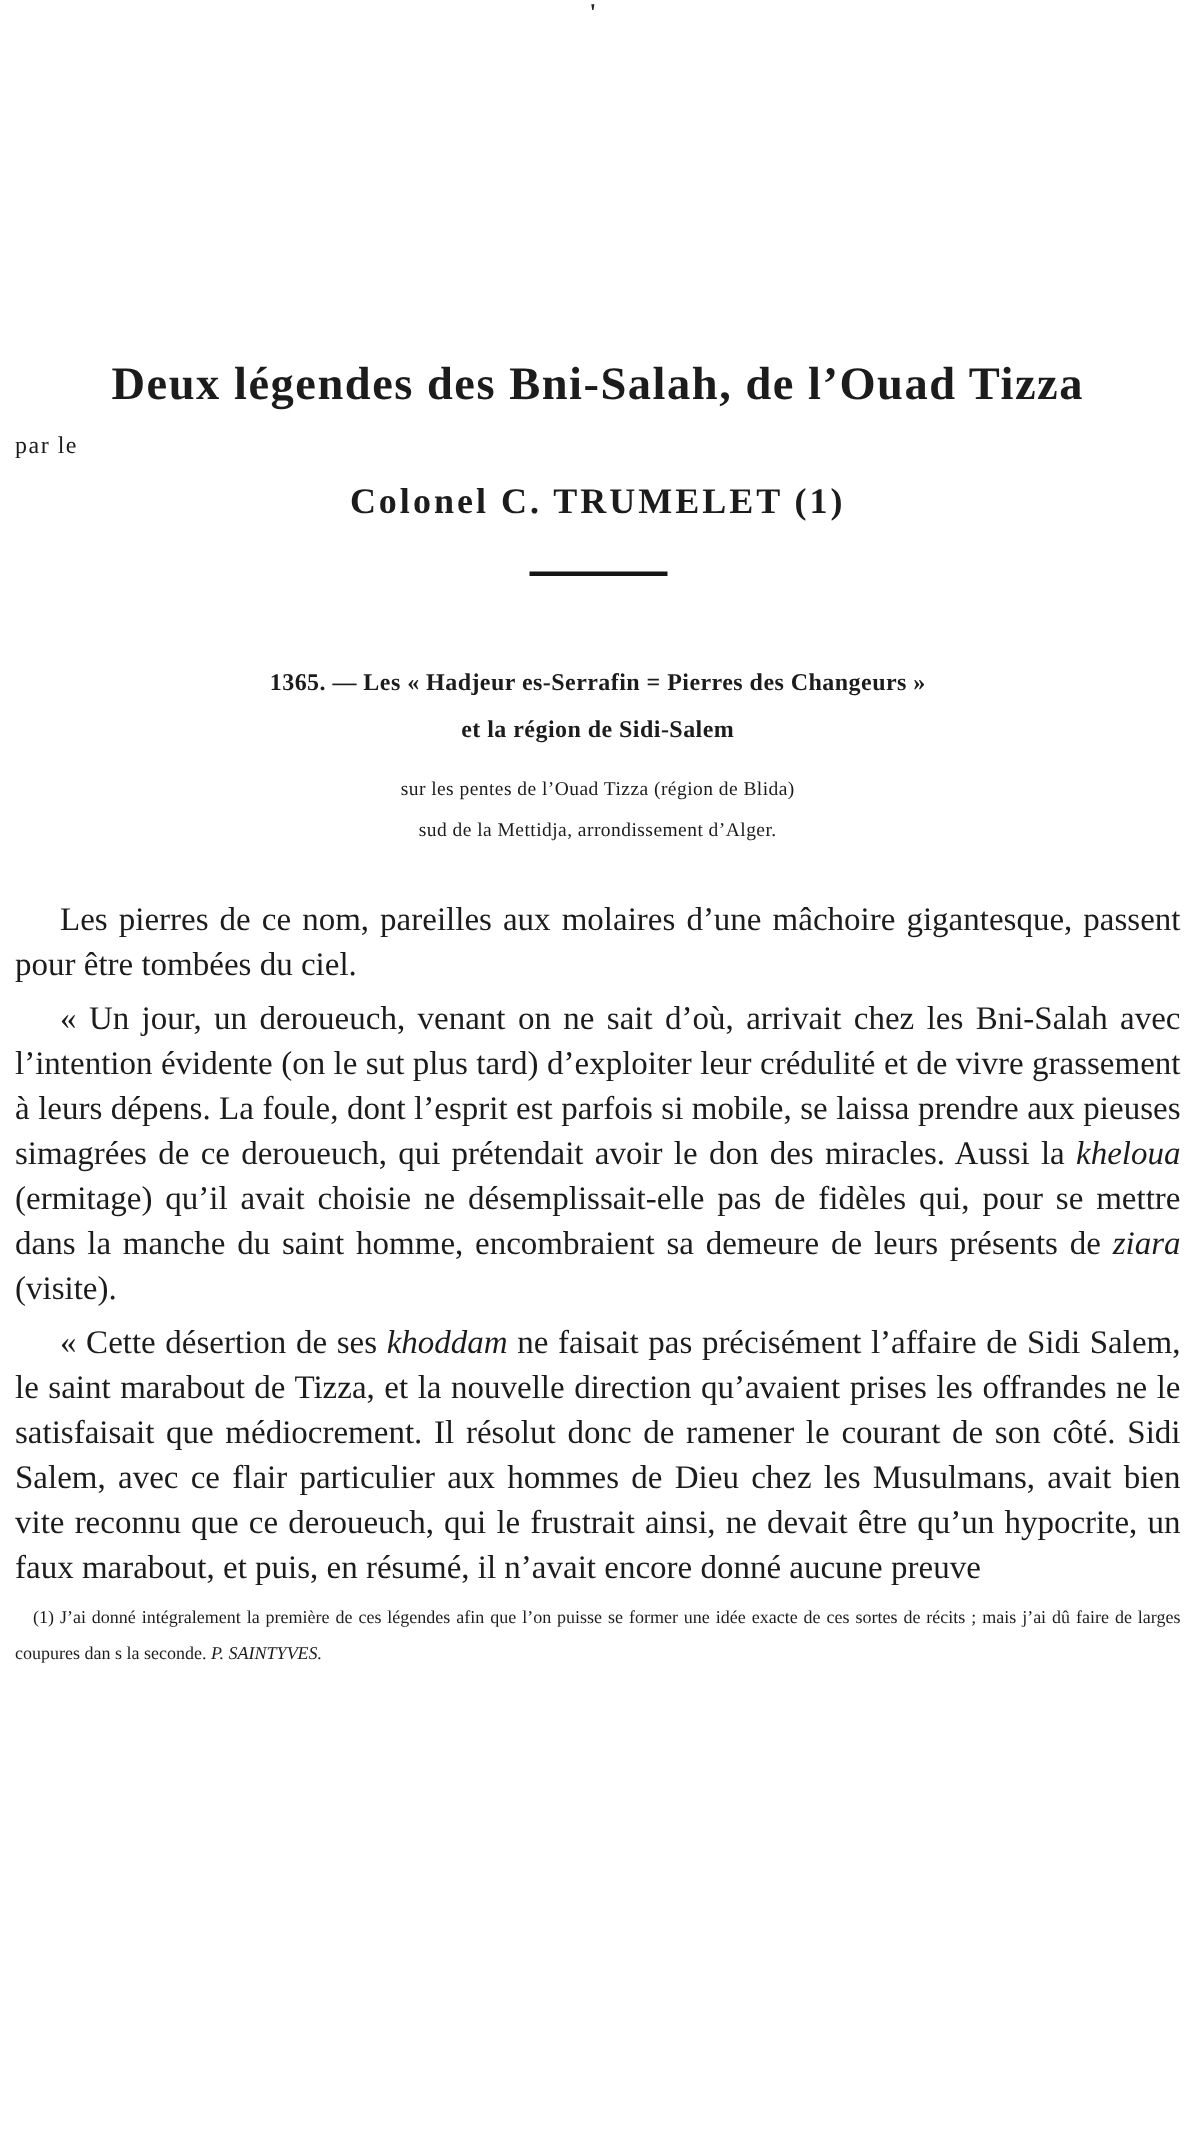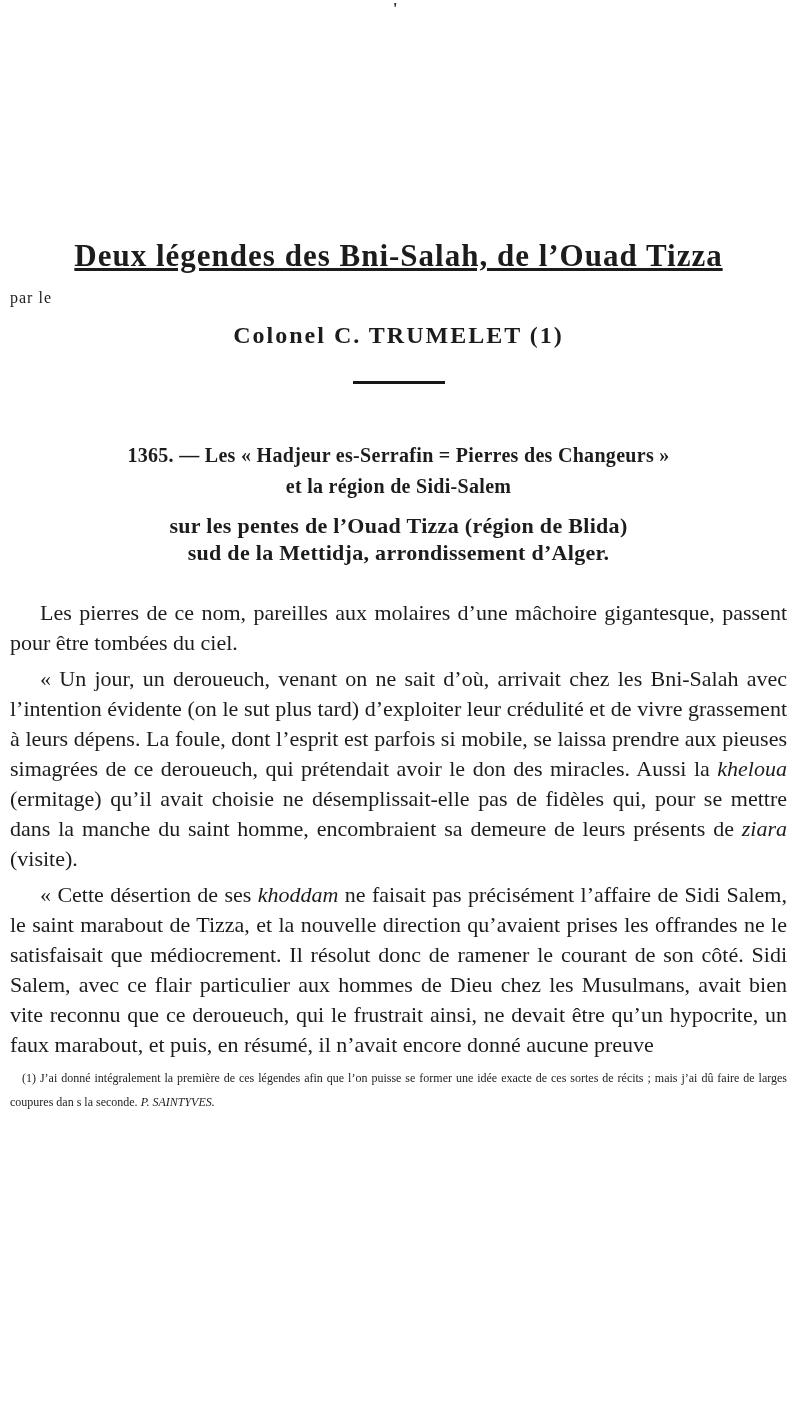--- a/index.html
+++ b/index.html
@@ -27,21 +27,20 @@
     font-weight: bold;
     color: #222;
   }
   .title {
     margin: 0;
     text-align: center;
     font-size: 31px;
     font-weight: bold;
     letter-spacing: 1px;
     line-height: 1.15;
-    text-decoration: underline;
   }
   .parle {
     margin-top: 15px;
     text-align: left;
     font-size: 16px;
     letter-spacing: 1px;
   }
   .author {
     margin-top: 15px;
     text-align: center;
@@ -51,30 +50,30 @@
   }
   .rule {
     width: 92px;
     border-top: 3px solid #161616;
     margin: 32px auto 0 auto;
     height: 0;
   }
   .sec-heading {
     margin-top: 56px;
     text-align: center;
-    font-size: 20px;
+    font-size: 16px;
     font-weight: bold;
     line-height: 31px;
     letter-spacing: 0.3px;
   }
   .sec-subheading {
     margin-top: 10px;
     text-align: center;
-    font-size: 22px;
-    font-weight: bold;
+    font-size: 13px;
+    font-weight: normal;
     line-height: 27px;
     letter-spacing: 0.3px;
   }
   .body {
     margin-top: 32px;
     font-size: 22px;
     line-height: 30px;
     text-align: justify;
   }
   .body p {

